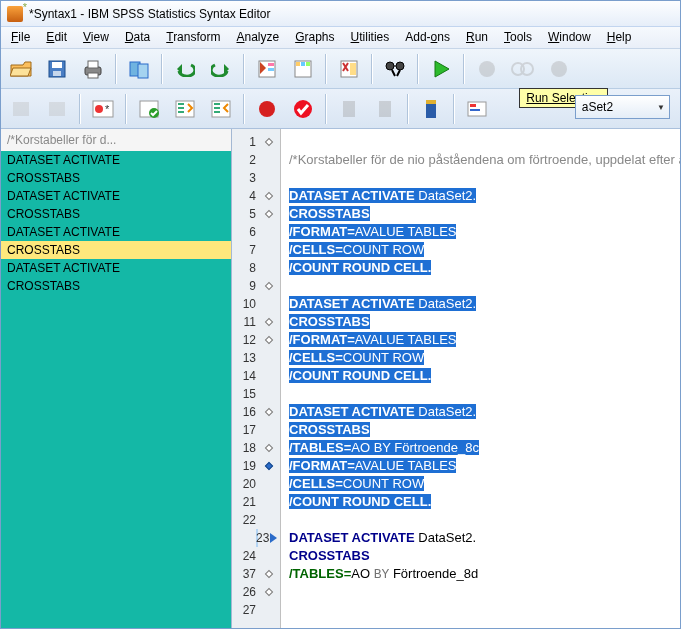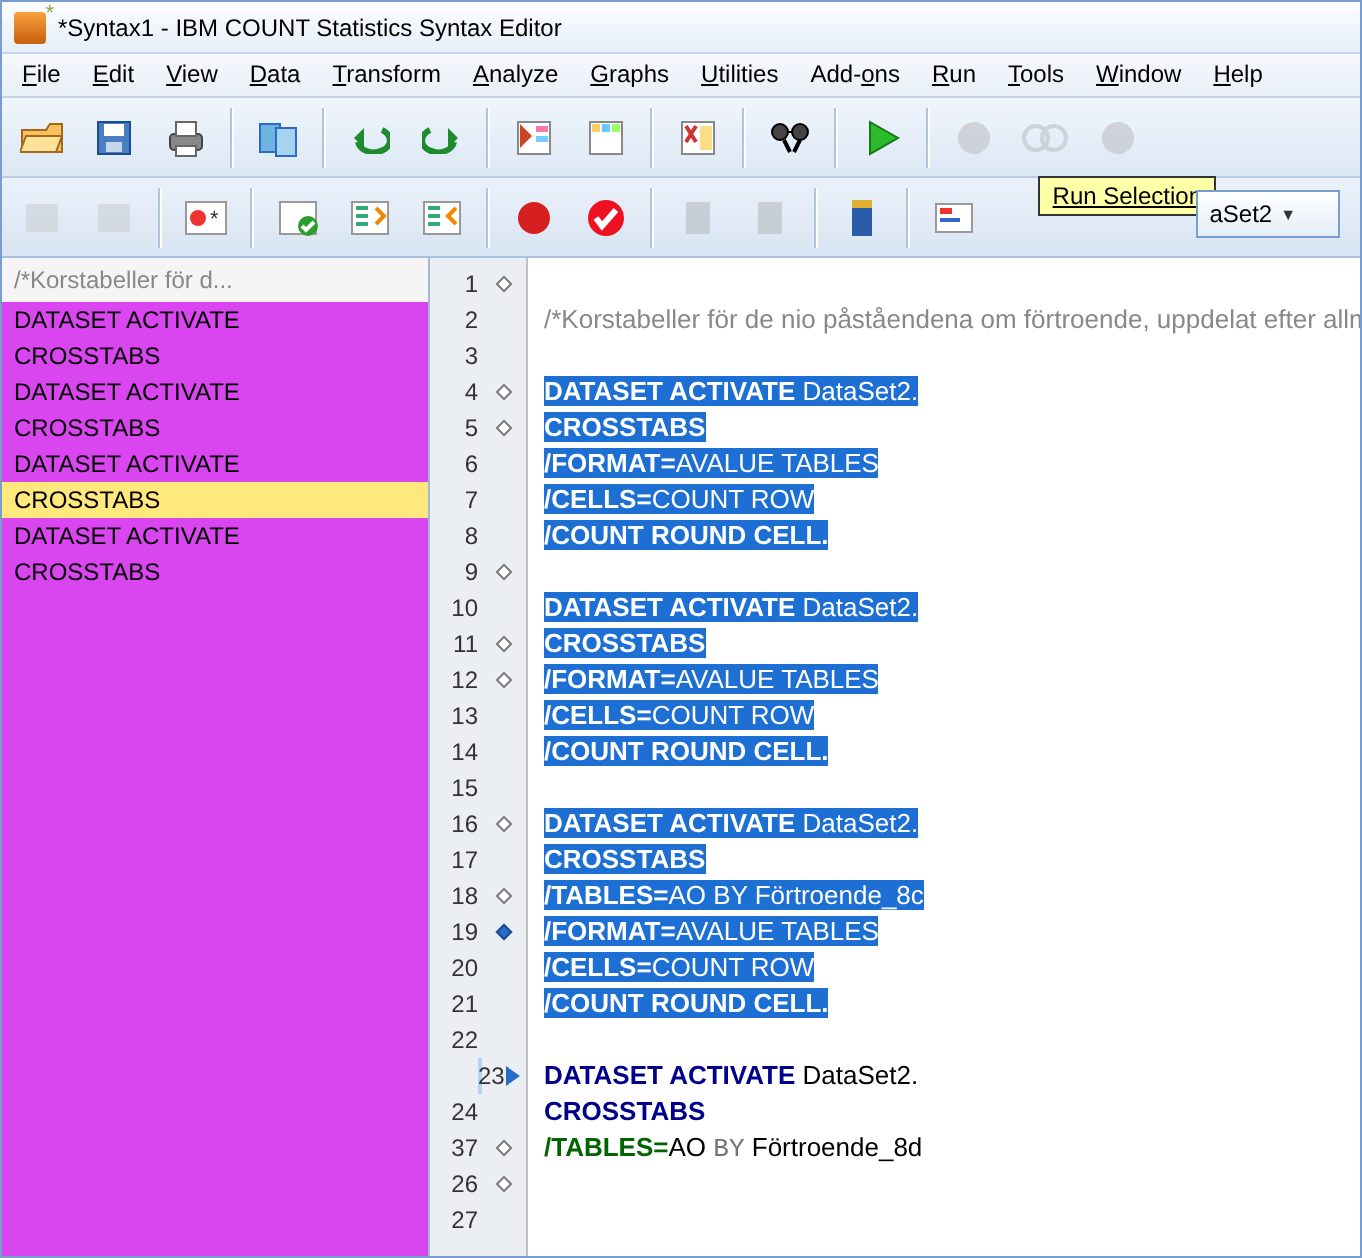--- a/index.html
+++ b/index.html
@@ -86,23 +86,23 @@
     border-left: 1px solid #b0c4db;
     border-right: 1px solid #fff;
     margin: 0 2px;
   }
   .content {
     flex: 1;
     display: flex;
     overflow: hidden;
   }
   .nav-pane {
-    width: 214px;
+    width: 231px;
     border-right: 1px solid #a3b8d3;
-    background: #d946ef;
+    background: #14b8a6;
     overflow: auto;
     font-size: 12px;
   }
   .nav-header {
     padding: 4px 6px;
     color: #888;
     background: #f5f5f5;
   }
   .nav-item {
     padding: 2px 6px;
@@ -184,31 +184,32 @@
   }
   .dataset-dd {
     position: absolute;
     right: 10px;
     top: 6px;
     height: 24px;
     border: 1px solid #7a9ecc;
     background: linear-gradient(#fff,#e4edf7);
     display: flex;
     align-items: center;
-    padding: 0 21px 0 6px;
+    padding: 0 4px 0 6px;
     font-size: 12px;
+    gap: 40px;
   }
   .dd-arrow { margin-left: 4px; font-size: 8px; color: #333; }
 </style>
 </head>
 <body>
 
 <div class="title-bar">
   <div class="title-icon"></div>
-  <div class="title-text">*Syntax1 - IBM COUNT Statistics Syntax Editor</div>
+  <div class="title-text">*Syntax1 - IBM SPSS Statistics Syntax Editor</div>
 </div>
 
 <div class="menu-bar" id="menu-bar">
     <div class="menu-item"><u>F</u>ile</div>
     <div class="menu-item"><u>E</u>dit</div>
     <div class="menu-item"><u>V</u>iew</div>
     <div class="menu-item"><u>D</u>ata</div>
     <div class="menu-item"><u>T</u>ransform</div>
     <div class="menu-item"><u>A</u>nalyze</div>
     <div class="menu-item"><u>G</u>raphs</div>

